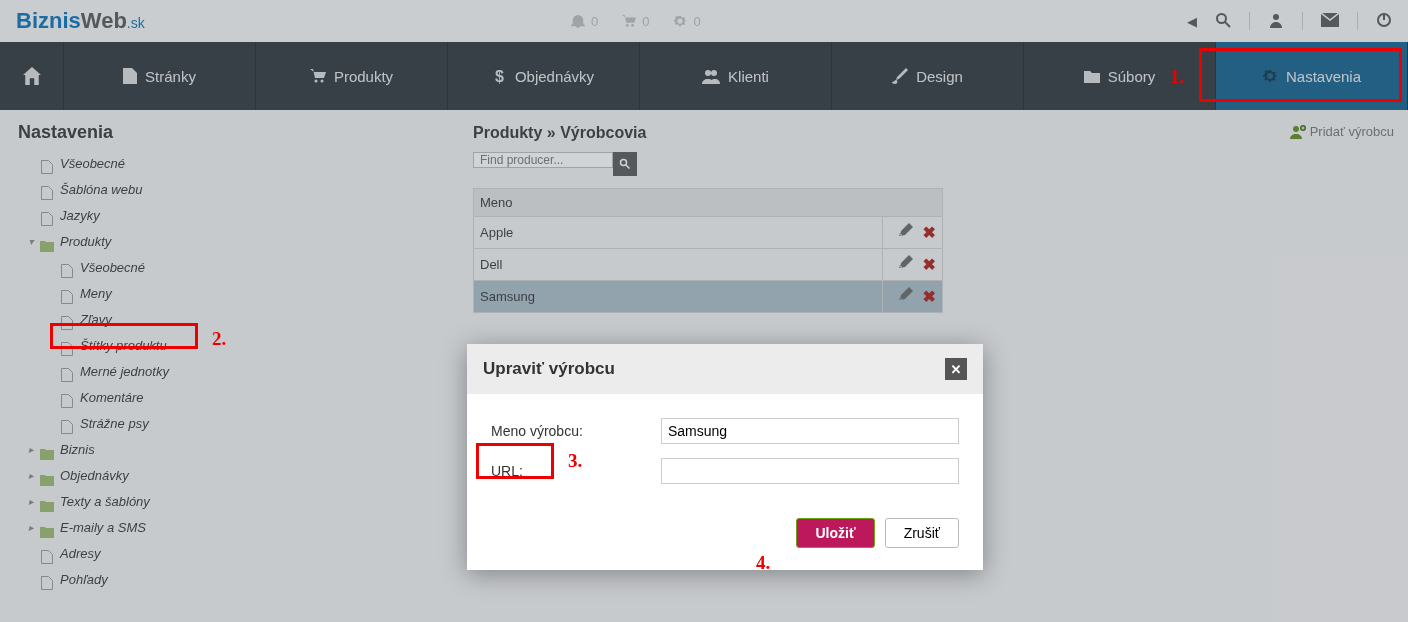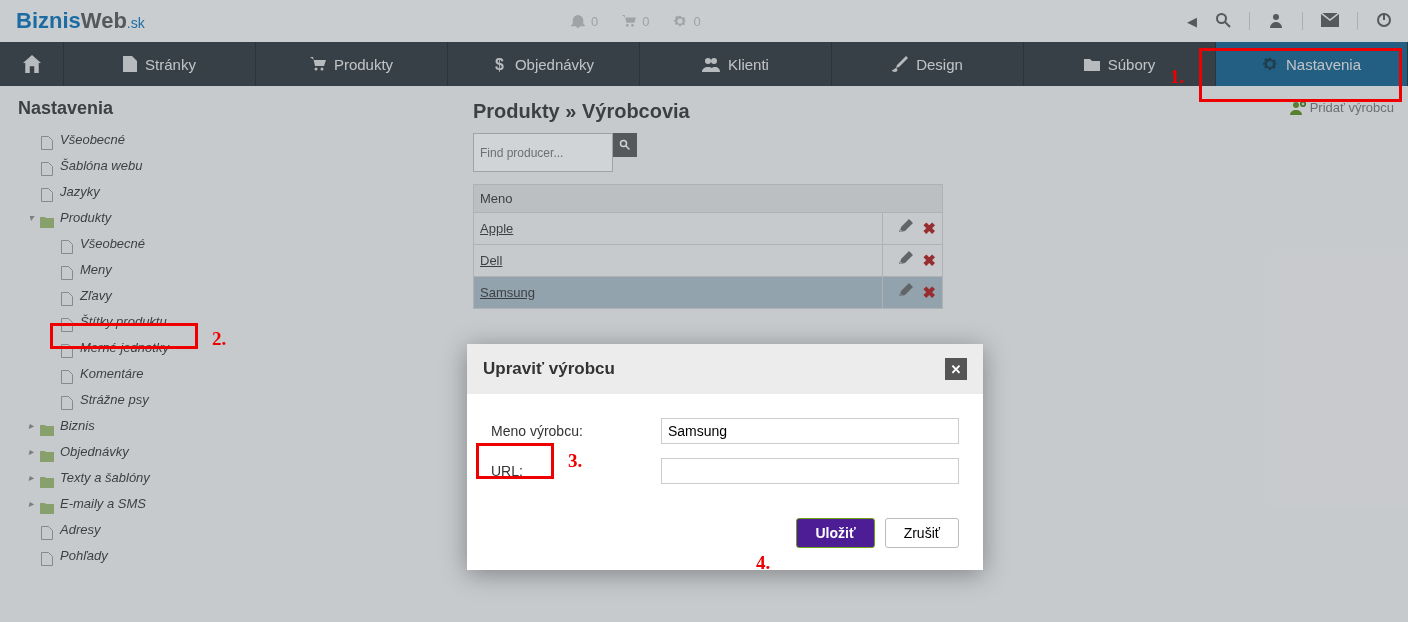--- a/index.html
+++ b/index.html
@@ -11,21 +11,21 @@
 .logo .b1 { color: #0570b7; }
 .logo .b2 { color: #555; }
 .logo .sk { color: #0570b7; font-size: 14px; font-weight: normal; }
 .top-right { margin-left: auto; display: flex; align-items: center; gap: 18px; color: #888; }
 .top-mid { display: flex; gap: 24px; color: #bbb; align-items: center; margin-left: auto; margin-right: 60px; }
 .top-mid-item { display: flex; align-items: center; gap: 6px; font-size: 13px; }
 .sep { width: 1px; height: 18px; background: #ccc; }
 .tico { cursor: pointer; color: #555; }
 
 
-.mainnav { height: 44px; background: #2a3338; display: flex; }
+.mainnav { height: 68px; background: #2a3338; display: flex; }
 .navitem { flex: 1; display: flex; align-items: center; justify-content: center; gap: 8px; color: #e8e8e8; border-right: 1px solid #1b2326; cursor: pointer; font-size: 15px; }
 .navitem.home { flex: 0 0 64px; }
 .navitem.active { background: #0e5d8a; position: relative; }
 .navitem svg { flex-shrink: 0; }
 
 
 .bodywrap { display: flex; height: calc(622px - 42px - 52px); }
 .sidebar { width: 455px; padding: 12px 0 0 18px; overflow-y: auto; background: #f2f2f2; }
 .sidebar h2 { font-size: 18px; margin-bottom: 8px; }
 .tree { list-style: none; }
@@ -34,48 +34,48 @@
 .tree li .ic { width: 18px; display: inline-flex; justify-content: center; margin-right: 4px; }
 .tree li.folder .ic svg { color: #7a9a4e; }
 .tree li.file .ic svg { color: #888; }
 .tree li.lvl1 { padding-left: 6px; }
 .tree li.lvl2 { padding-left: 26px; }
 .tree li.selected { background: #a8bbc7; margin-left: -18px; padding-left: 62px; }
 .tree li.selected.lvl2 { padding-left: 44px; }
 
 .content { flex: 1; padding: 14px 14px 0 18px; background: #f2f2f2; }
 .bcwrap { display: flex; align-items: flex-start; justify-content: space-between; }
-.breadcrumb { font-size: 20px; font-weight: bold; margin-bottom: 10px; }
+.breadcrumb { font-size: 16px; font-weight: bold; margin-bottom: 10px; }
 .addlink { color: #737373; font-size: 13px; display: flex; align-items: center; gap: 4px; cursor: pointer; }
 .addlink svg { color: #5a8a1a; }
 .searchbox { display: flex; margin-bottom: 12px; }
-.searchbox input { width: 140px; height: 39px; border: 1px solid #bbb; padding: 0 6px; font-size: 12px; color: #888; }
+.searchbox input { width: 140px; height: 16px; border: 1px solid #bbb; padding: 0 6px; font-size: 12px; color: #888; }
 .searchbtn { width: 24px; height: 24px; background: #555; color: #fff; display: flex; align-items: center; justify-content: center; cursor: pointer; }
 
 .table { width: 470px; border-collapse: collapse; }
 .table th { text-align: left; padding: 6px 6px; background: #e2e2e2; font-weight: normal; border: 1px solid #d0d0d0; }
 .table td { padding: 6px 6px; border: 1px solid #d0d0d0; }
 .table tr.row:hover, .table tr.row.sel { background: #a8bbc7; }
-.plink { color: #333; text-decoration: underline; cursor: pointer; }
+.plink { color: #333; cursor: pointer; }
 .rowact { display: flex; gap: 10px; justify-content: flex-end; }
 .rowact .ed { color: #666; cursor: pointer; }
 .rowact .del { color: #b01818; cursor: pointer; font-weight: bold; font-size: 16px; }
 
 
 .modal { position: absolute; left: 467px; top: 344px; width: 516px; background: #fff; box-shadow: 0 4px 24px rgba(0,0,0,0.35); z-index: 100; }
 .modal-head { background: #ececec; padding: 14px 16px; display: flex; align-items: center; justify-content: space-between; }
 .modal-head h3 { font-size: 17px; }
 .modal-close { margin-left: auto; width: 22px; height: 22px; background: #555; color: #fff; display: flex; align-items: center; justify-content: center; cursor: pointer; font-weight: bold; }
 .modal-body { padding: 24px 24px 10px; }
 .frow { display: flex; align-items: center; margin-bottom: 14px; }
 .frow label { width: 170px; font-size: 14px; }
 .frow input { flex: 1; height: 26px; border: 1px solid #ccc; padding: 0 6px; font-size: 14px; }
 .modal-foot { padding: 10px 24px 22px; display: flex; justify-content: flex-end; gap: 10px; }
 .btn { height: 30px; padding: 0 18px; border: 1px solid #bbb; background: #fff; cursor: pointer; font-size: 14px; border-radius: 3px; }
-.btn.primary { background: #4c1d95; border-color: #6aa314; color: #fff; font-weight: bold; }
+.btn.primary { background: #be185d; border-color: #6aa314; color: #fff; font-weight: bold; }
 
 
 .dim { position: absolute; inset: 0; background: rgba(90,100,110,0.28); z-index: 50; pointer-events: none; }
 
 
 .ann { position: absolute; border: 3px solid #e00; z-index: 200; pointer-events: none; }
 .ann-label { position: absolute; color: #e00; font-weight: bold; font-size: 19px; z-index: 201; pointer-events: none; font-family: Georgia, serif; }
 </style>
 </head>
 <body>

